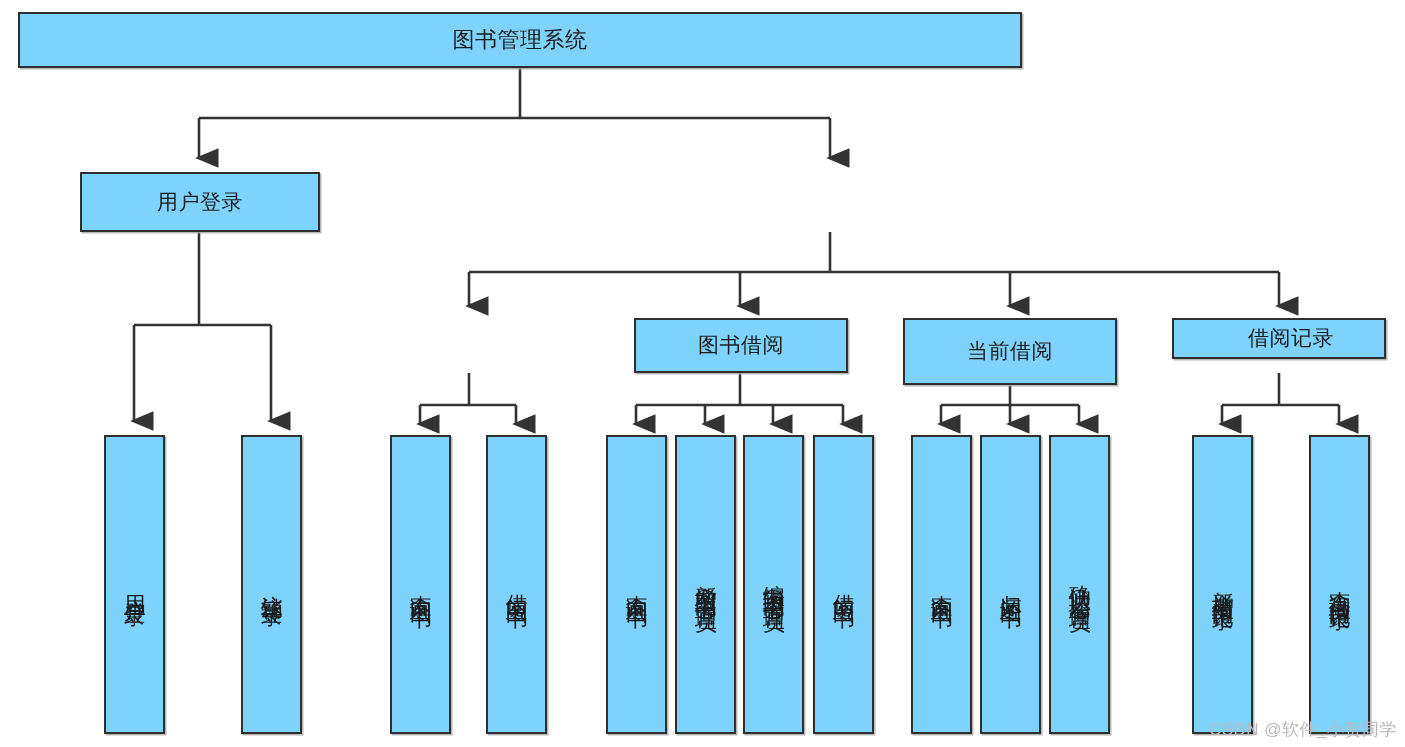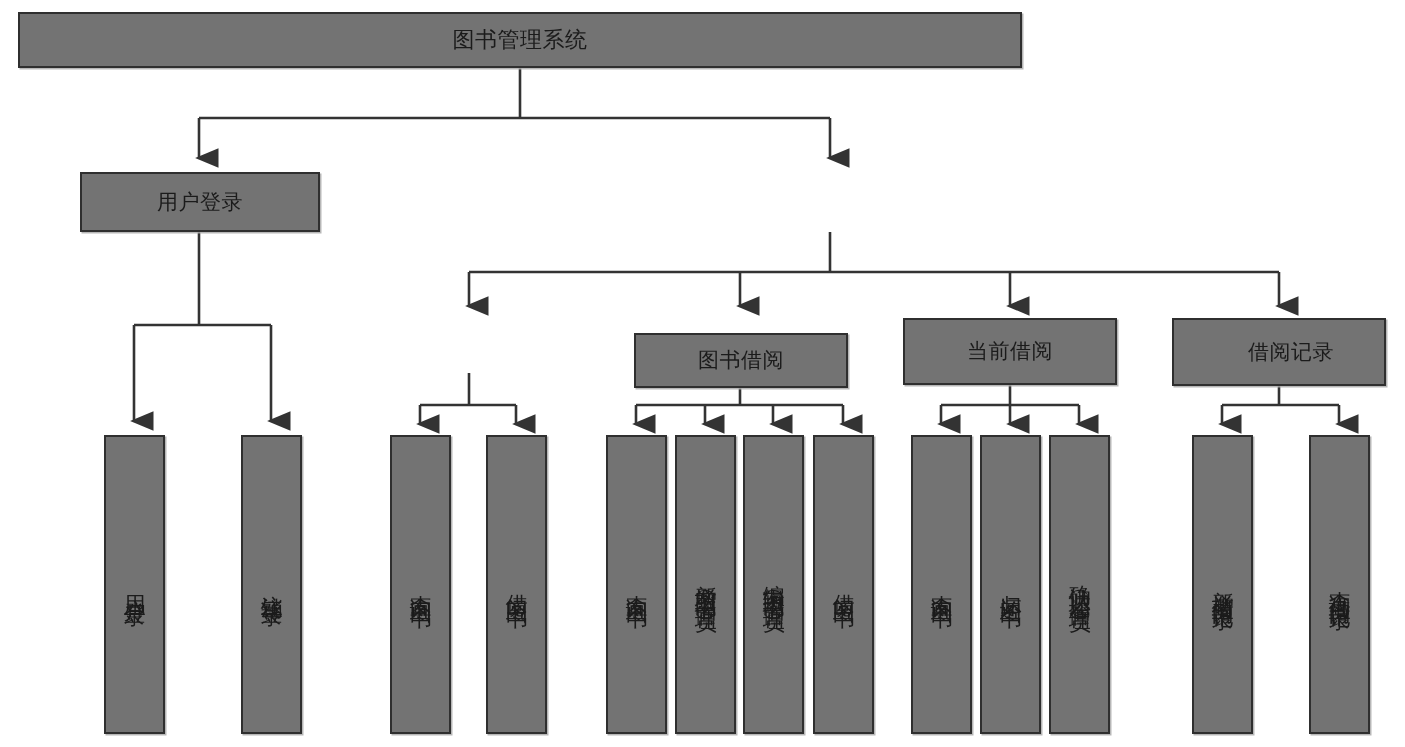--- a/index.html
+++ b/index.html
@@ -20,21 +20,21 @@
   svg.wires {
     position: absolute;
     left: 0;
     top: 0;
     width: 1405px;
     height: 747px;
   }
   .node {
     position: absolute;
     box-sizing: border-box;
-    background: #737373;
+    background: #7dd3fc;
     border: 2.5px solid #2f2f2f;
     box-shadow: 1.5px 1.5px 0 0 rgba(170,170,170,0.85);
     display: flex;
     align-items: center;
     justify-content: center;
     color: #1b1b1b;
     z-index: 2;
   }
   .node .label {
     font-size: 21px;
@@ -128,27 +128,27 @@
   </svg>
 
   <div class="node root" style="left:18px; top:12px; width:1004px; height:56px;">
     <span class="label">图书管理系统</span>
   </div>
 
   <div class="node lvl2" style="left:80px; top:172px; width:240px; height:60px;">
     <span class="label">用户登录</span>
   </div>
 
-  <div class="node lvl3" style="left:634px; top:318px; width:214px; height:55px;margin-top:15px;">
+  <div class="node lvl3" style="left:634px; top:318px; width:214px; height:55px;">
     <span class="label">图书借阅</span>
   </div>
   <div class="node lvl3" style="left:903px; top:318px; width:214px; height:67px;">
     <span class="label">当前借阅</span>
   </div>
-  <div class="node lvl3" style="left:1172px; top:318px; width:214px; height:68px;padding-left:24px;">
+  <div class="node lvl3" style="left:1172px; top:318px; width:214px; height:41px;padding-left:24px;">
     <span class="label">借阅记录</span>
   </div>
 
   <div class="node leaf" style="left:104px; top:435px; width:61px; height:299px;">
     <span class="label">用户登录</span>
   </div>
   <div class="node leaf" style="left:241px; top:435px; width:61px; height:299px;">
     <span class="label">注销登录</span>
   </div>
 
@@ -182,14 +182,15 @@
     <span class="label">确认归还（管理员）</span>
   </div>
 
   <div class="node leaf" style="left:1192px; top:435px; width:61px; height:299px;">
     <span class="label">新增借阅记录</span>
   </div>
   <div class="node leaf" style="left:1309px; top:435px; width:61px; height:299px;">
     <span class="label">查询借阅记录</span>
   </div>
 
+  <div class="watermark">CSDN @软件_小贺同学</div>
 
 </div>
 
 </body></html>

